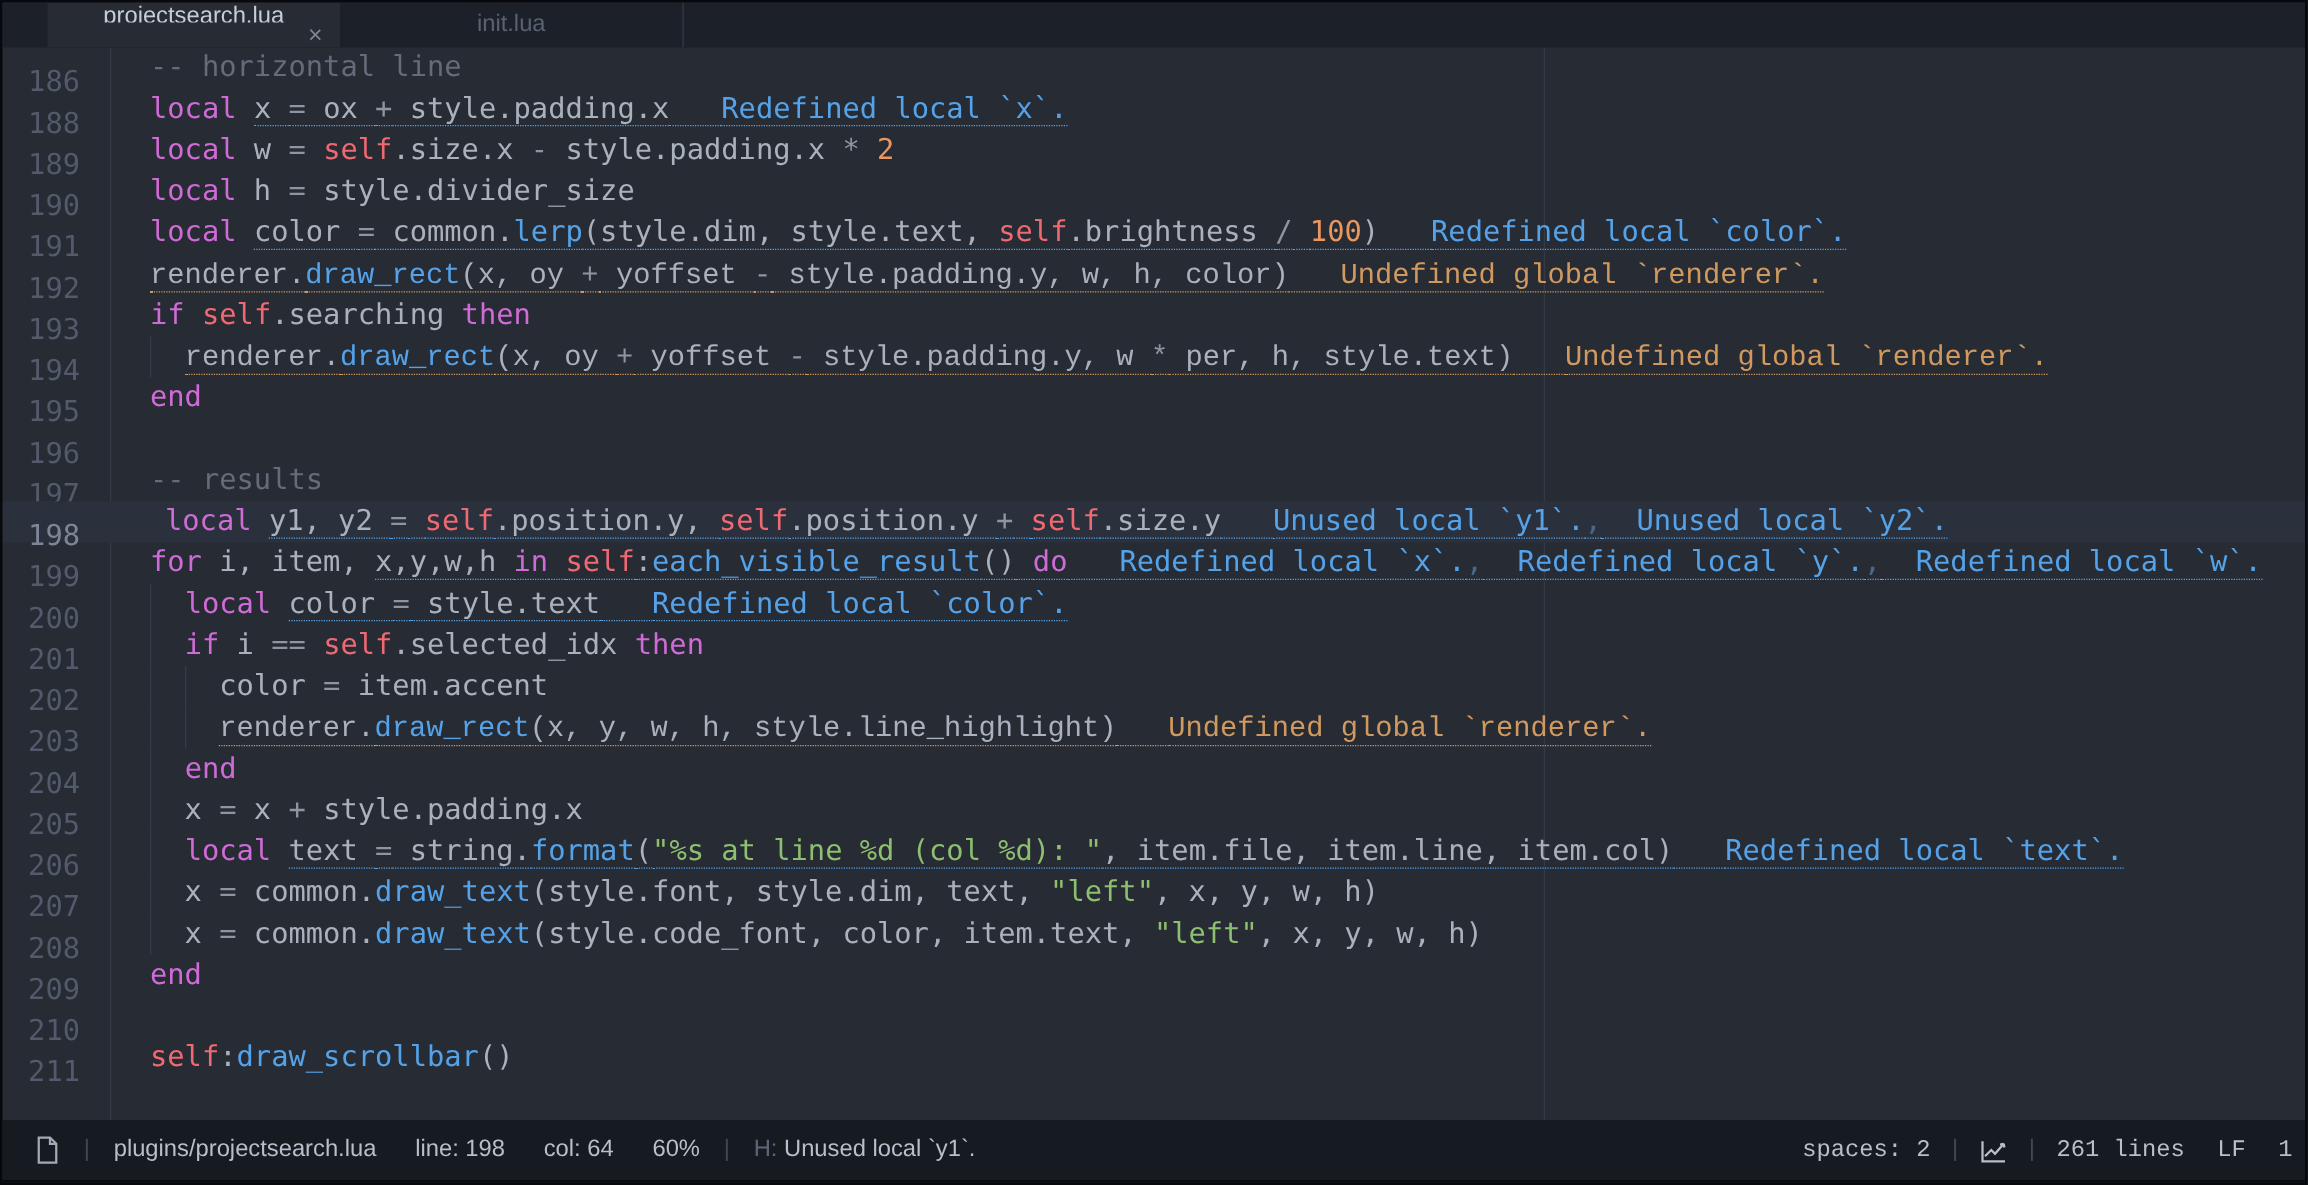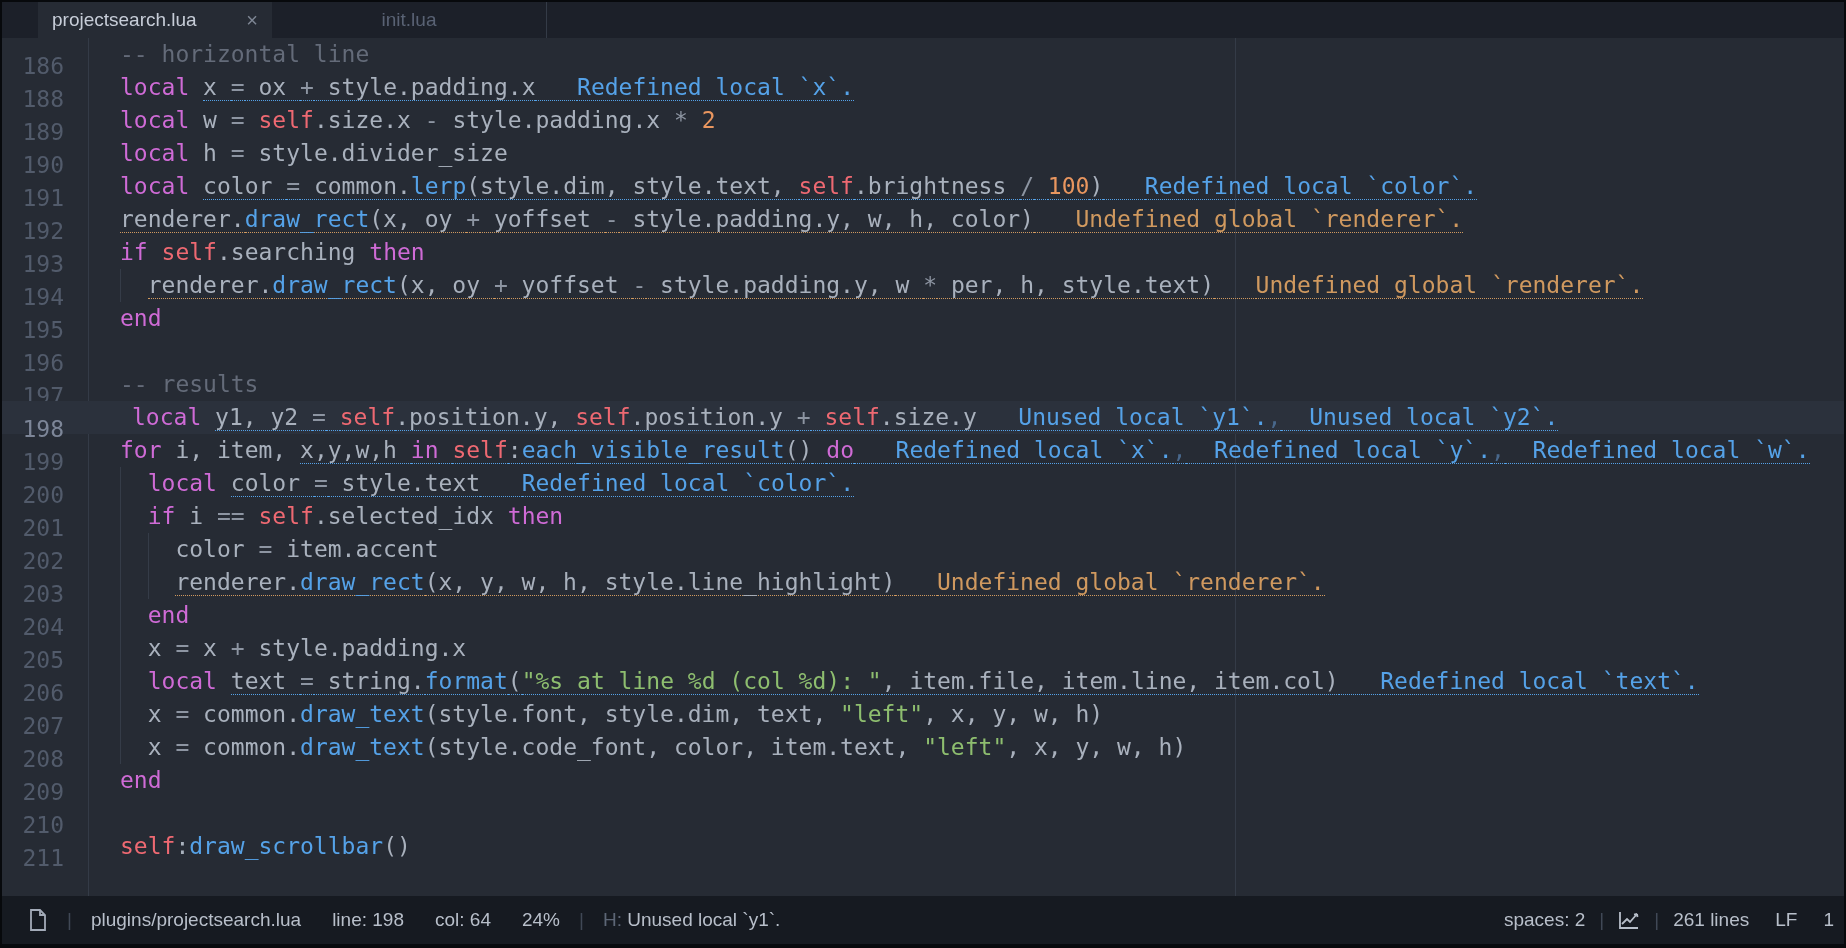--- a/index.html
+++ b/index.html
@@ -14,21 +14,21 @@
     display:flex;align-items:stretch;padding-left:36px;overflow:hidden;
   }
   .tab{
     display:flex;align-items:center;box-sizing:border-box;
     font-size:19px;color:var(--tabtxt);cursor:default;
     border-right:1px solid var(--sep);
   }
   .tab .lbl{white-space:nowrap;}
   .tab.active{
     background:var(--bg);color:var(--tabact);
-    width:234px;padding:0 14px;border-right:none;
+    width:234px;padding:0 14px;border-right:none;flex-direction:column;
   }
   .tab.active .lbl{overflow:hidden;text-overflow:ellipsis;}
   .tab:not(.active){width:275px;justify-content:center;}
   .tab .close{
     margin-left:auto;padding-left:12px;color:#7e8694;font-size:20px;line-height:1;
   }
   
   .code-area{
     position:relative;height:858px;overflow:hidden;
     font-family:"DejaVu Sans Mono", monospace;font-size:23px;line-height:33px;
@@ -42,28 +42,28 @@
     color:var(--ln);user-select:none;
   }
   .row.cur .ln{color:var(--lnact);}
   .guide{position:absolute;top:0;bottom:0;width:1px;background:var(--guide);}
   .code{display:block;margin-left:118px;}
   .c-kw{color:var(--kw);}  .c-kw2{color:var(--kw2);} .c-fn{color:var(--fn);}
   .c-txt{color:var(--txt);} .c-op{color:var(--op);}  .c-num{color:var(--num);}
   .c-str{color:var(--str);} .c-cm{color:var(--cm);}  .c-db{color:var(--db);}
   .c-dor{color:var(--dor);} .c-dd{color:var(--dd);}
   .u-ub{border-bottom:1px dotted var(--db);}
-  .u-uo{border-bottom:1px dotted var(--dor);}
+  .u-uo{border-bottom:1px dotted var(--dor);font-family:Liberation Mono, monospace;}
   
   .statusbar{
     height:48px;background:var(--statusbar);display:flex;align-items:center;
     font-size:19px;color:var(--stxt);padding:0 10px 0 26px;box-sizing:border-box;
   }
   .sb-left{display:flex;align-items:center;gap:31px;min-width:0;flex:1;}
-  .sb-right{display:flex;align-items:center;gap:26px;}
+  .sb-right{display:flex;align-items:flex-end;gap:26px;font-family:Liberation Mono, monospace;}
   .sb-div{color:var(--sdiv);margin:0 -12px;font-size:19px;}
   .sb-dim{color:var(--sdim);}
   .sb-icon{display:flex;align-items:center;}
   .sb-diag{white-space:nowrap;}
   .bottom-strip{height:6px;background:#070a0e;}
   svg{display:block;}
 </style>
 </head>
 <body>
 
@@ -116,21 +116,21 @@
       <span class="sb-icon">
         <svg width="20" height="24" viewBox="0 0 20 24" fill="none" stroke="#a3abb8" stroke-width="1.8">
           <path d="M3 2 h9 l5 5 v15 h-14 z"></path>
           <path d="M12 2 v5 h5"></path>
         </svg>
       </span>
       <span class="sb-div">|</span>
       <span>plugins/projectsearch.lua</span>
       <span>line: 198</span>
       <span>col: 64</span>
-      <span>24%</span>
+      <span>60%</span>
       <span class="sb-div">|</span>
       <span class="sb-diag"><span class="sb-dim">H:</span> <span>Unused local `y1`.</span></span>
     </div>
     <div class="sb-right">
       <span>spaces: 2</span>
       <span class="sb-div">|</span>
       <span class="sb-icon">
         <svg width="22" height="20" viewBox="0 0 22 20" fill="none" stroke="#b8bfca" stroke-width="1.8">
           <path d="M2 2 v16 h18"></path>
           <path d="M4 14 l5 -5 3 3 7 -8"></path>

